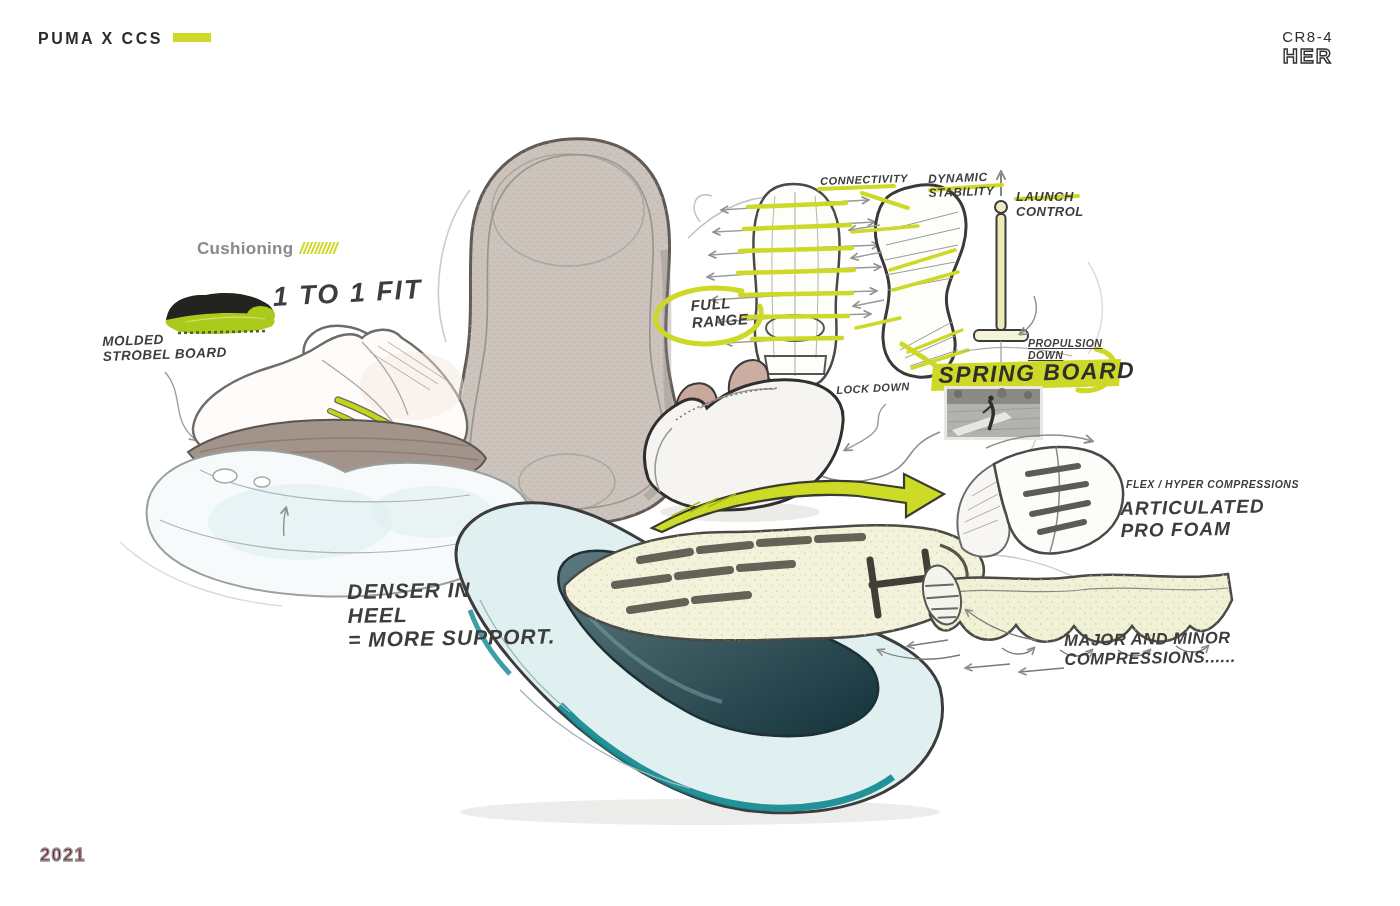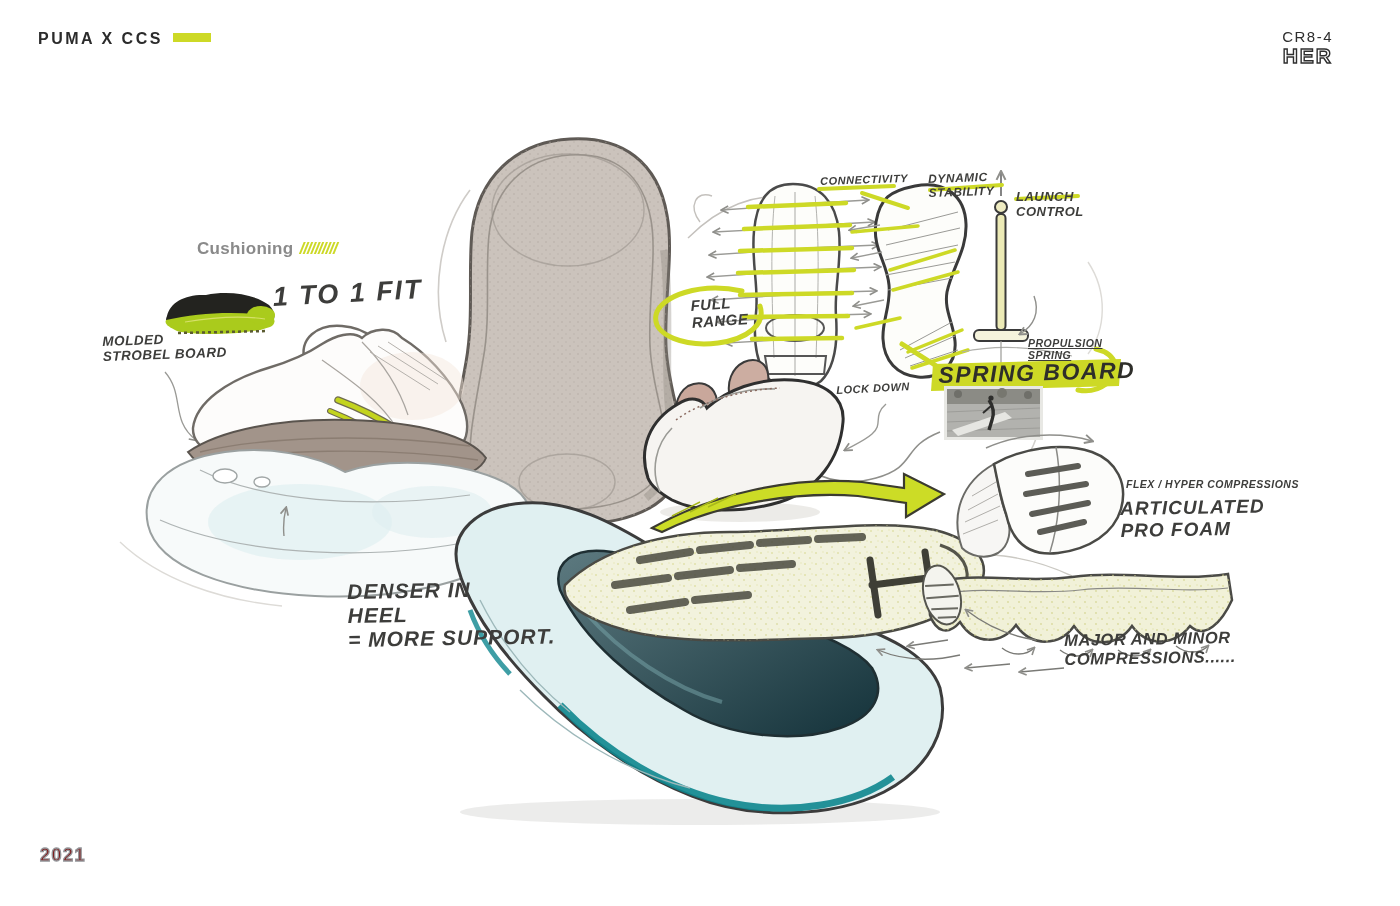--- a/index.html
+++ b/index.html
@@ -337,21 +337,21 @@
   <div class="label hand" style="left:1016px;top:190px;font-size:13px;">
     <div>LAUNCH</div>
     <div>CONTROL</div>
   </div>
   <div class="label hand" style="left:690px;top:297px;font-size:15px;transform:rotate(-4deg);">
     <div>FULL</div>
     <div>RANGE</div>
   </div>
   <div class="label hand" style="left:1028px;top:338px;font-size:10.5px;text-decoration:underline;">
     <div>PROPULSION</div>
-    <div>SPRING</div>
+    <div>DOWN</div>
   </div>
   <div class="label hand" style="left:938px;top:362px;font-size:23px;letter-spacing:1.5px;transform:rotate(-1.5deg);color:#2e2e2a;">SPRING BOARD</div>
   <div class="label hand" style="left:836px;top:384px;font-size:11px;transform:rotate(-3deg);">LOCK DOWN</div>
   <div class="label hand" style="left:1126px;top:479px;font-size:10.5px;">FLEX / HYPER COMPRESSIONS</div>
   <div class="label hand" style="left:1120px;top:498px;font-size:19px;transform:rotate(-1deg);letter-spacing:1px;">
     <div>ARTICULATED</div>
     <div>PRO FOAM</div>
   </div>
   <div class="label hand" style="left:347px;top:580px;font-size:21px;transform:rotate(-1deg);letter-spacing:1px;">
     <div>DENSER IN</div>

